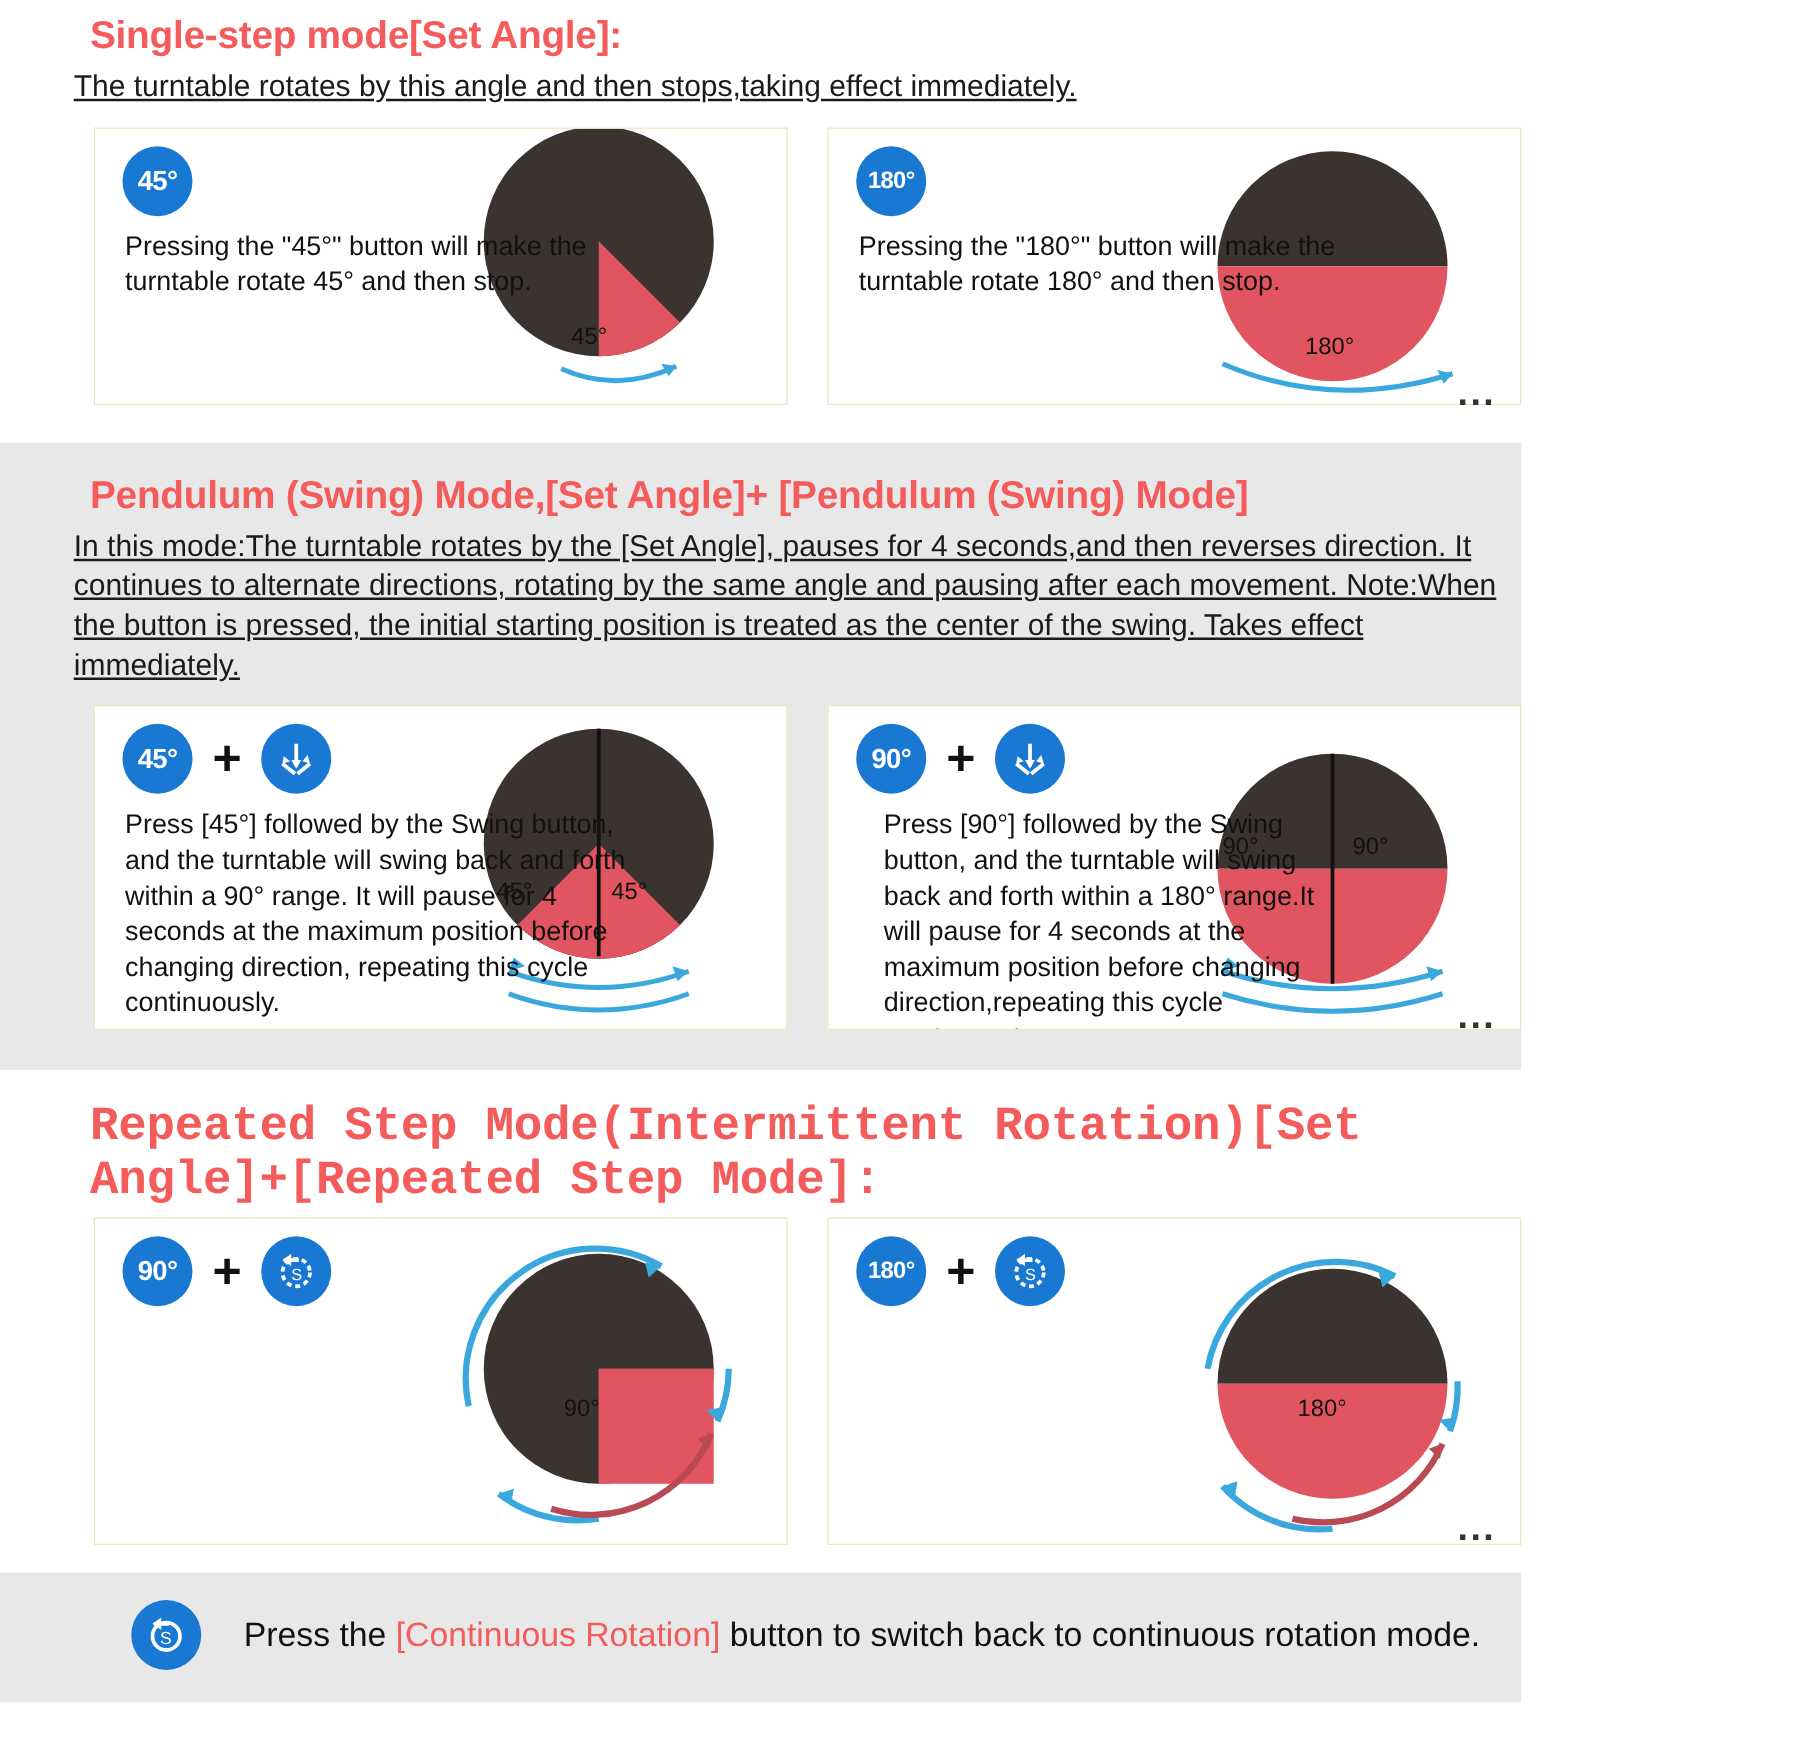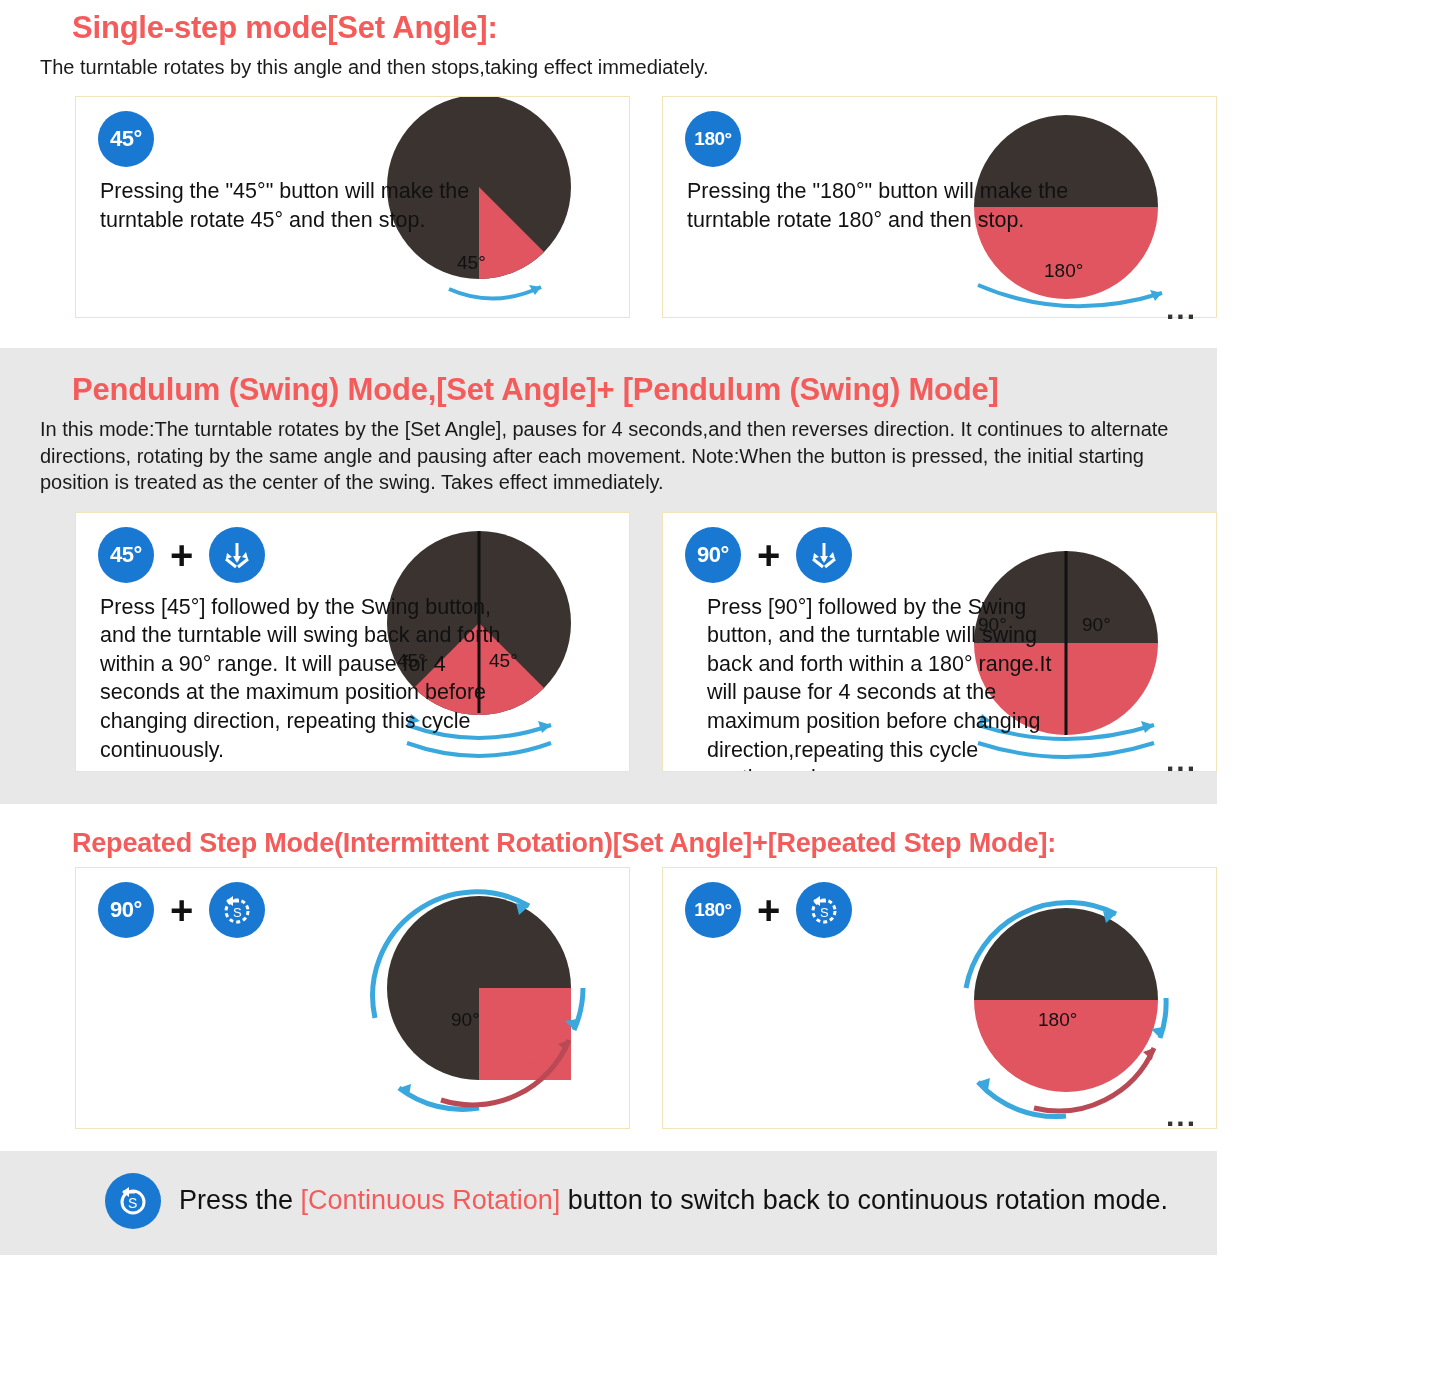--- a/index.html
+++ b/index.html
@@ -14,28 +14,29 @@
   .section { padding: 0 0 8px 0; }
   .section.shaded { background: #e8e8e8; }
 
   .sec-title {
     color: #f45b5b;
     font-weight: bold;
     font-size: 31px;
     margin: 10px 0 8px 72px;
     letter-spacing: -0.2px;
   }
-  .sec-title.small { font-size: 27px; }
+  .sec-title.small { font-size: 38px; font-family: Liberation Mono, monospace; }
 
   .sec-desc {
-    font-size: 20px;
+    font-size: 24px;
     color: #1a1a1a;
-    margin: 0 0 16px 40px;
+    margin: 0 0 16px 59px;
     line-height: 1.32;
     max-width: 1330px;
+    text-decoration: underline;
   }
 
   .cards {
     display: flex;
     gap: 32px;
     margin-left: 75px;
     position: relative;
   }
 
   .card {
@@ -115,20 +116,21 @@
     background: #e8e8e8;
     display: flex;
     align-items: center;
     gap: 18px;
     padding: 22px 0 26px 105px;
     margin-top: 14px;
   }
   .footer-text {
     font-size: 27px;
     color: #111;
+    margin-left: 16px;
   }
   .footer-text .hl { color: #f45b5b; }
 </style>
 </head>
 <body>
 
 <div class="page">
 
   <div class="section">
     <div class="sec-title">Single-step mode[Set Angle]:</div>

